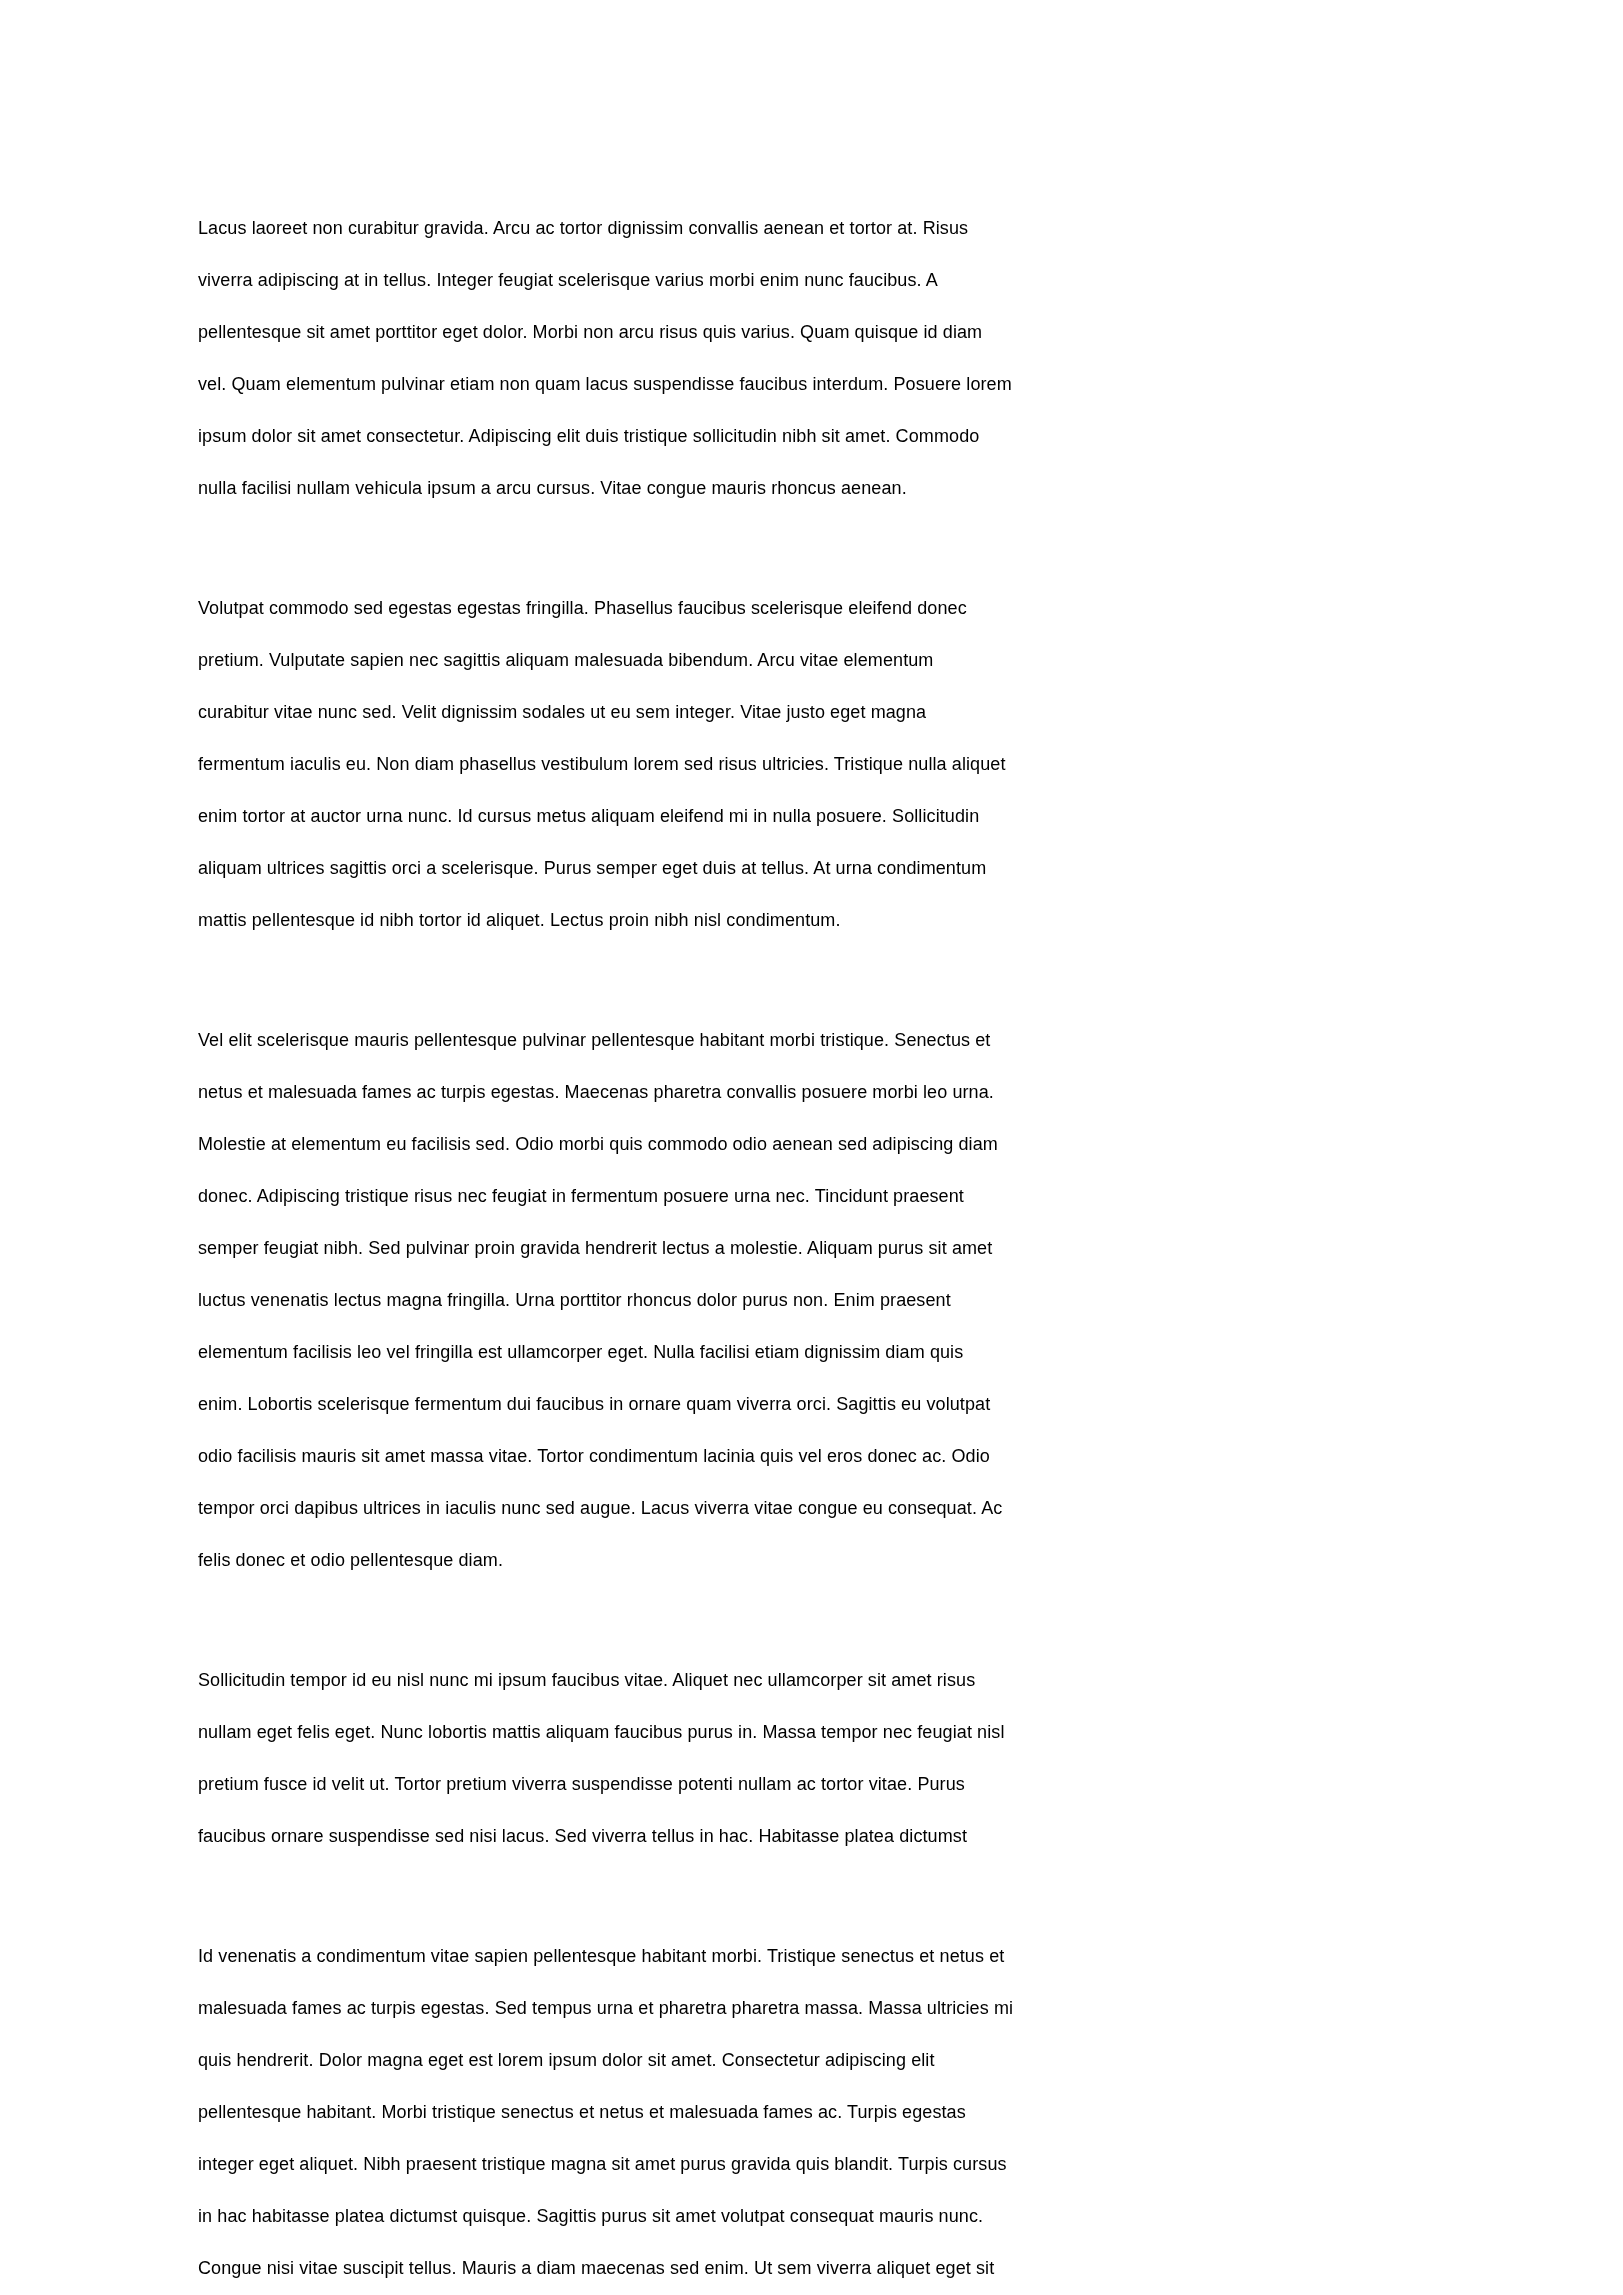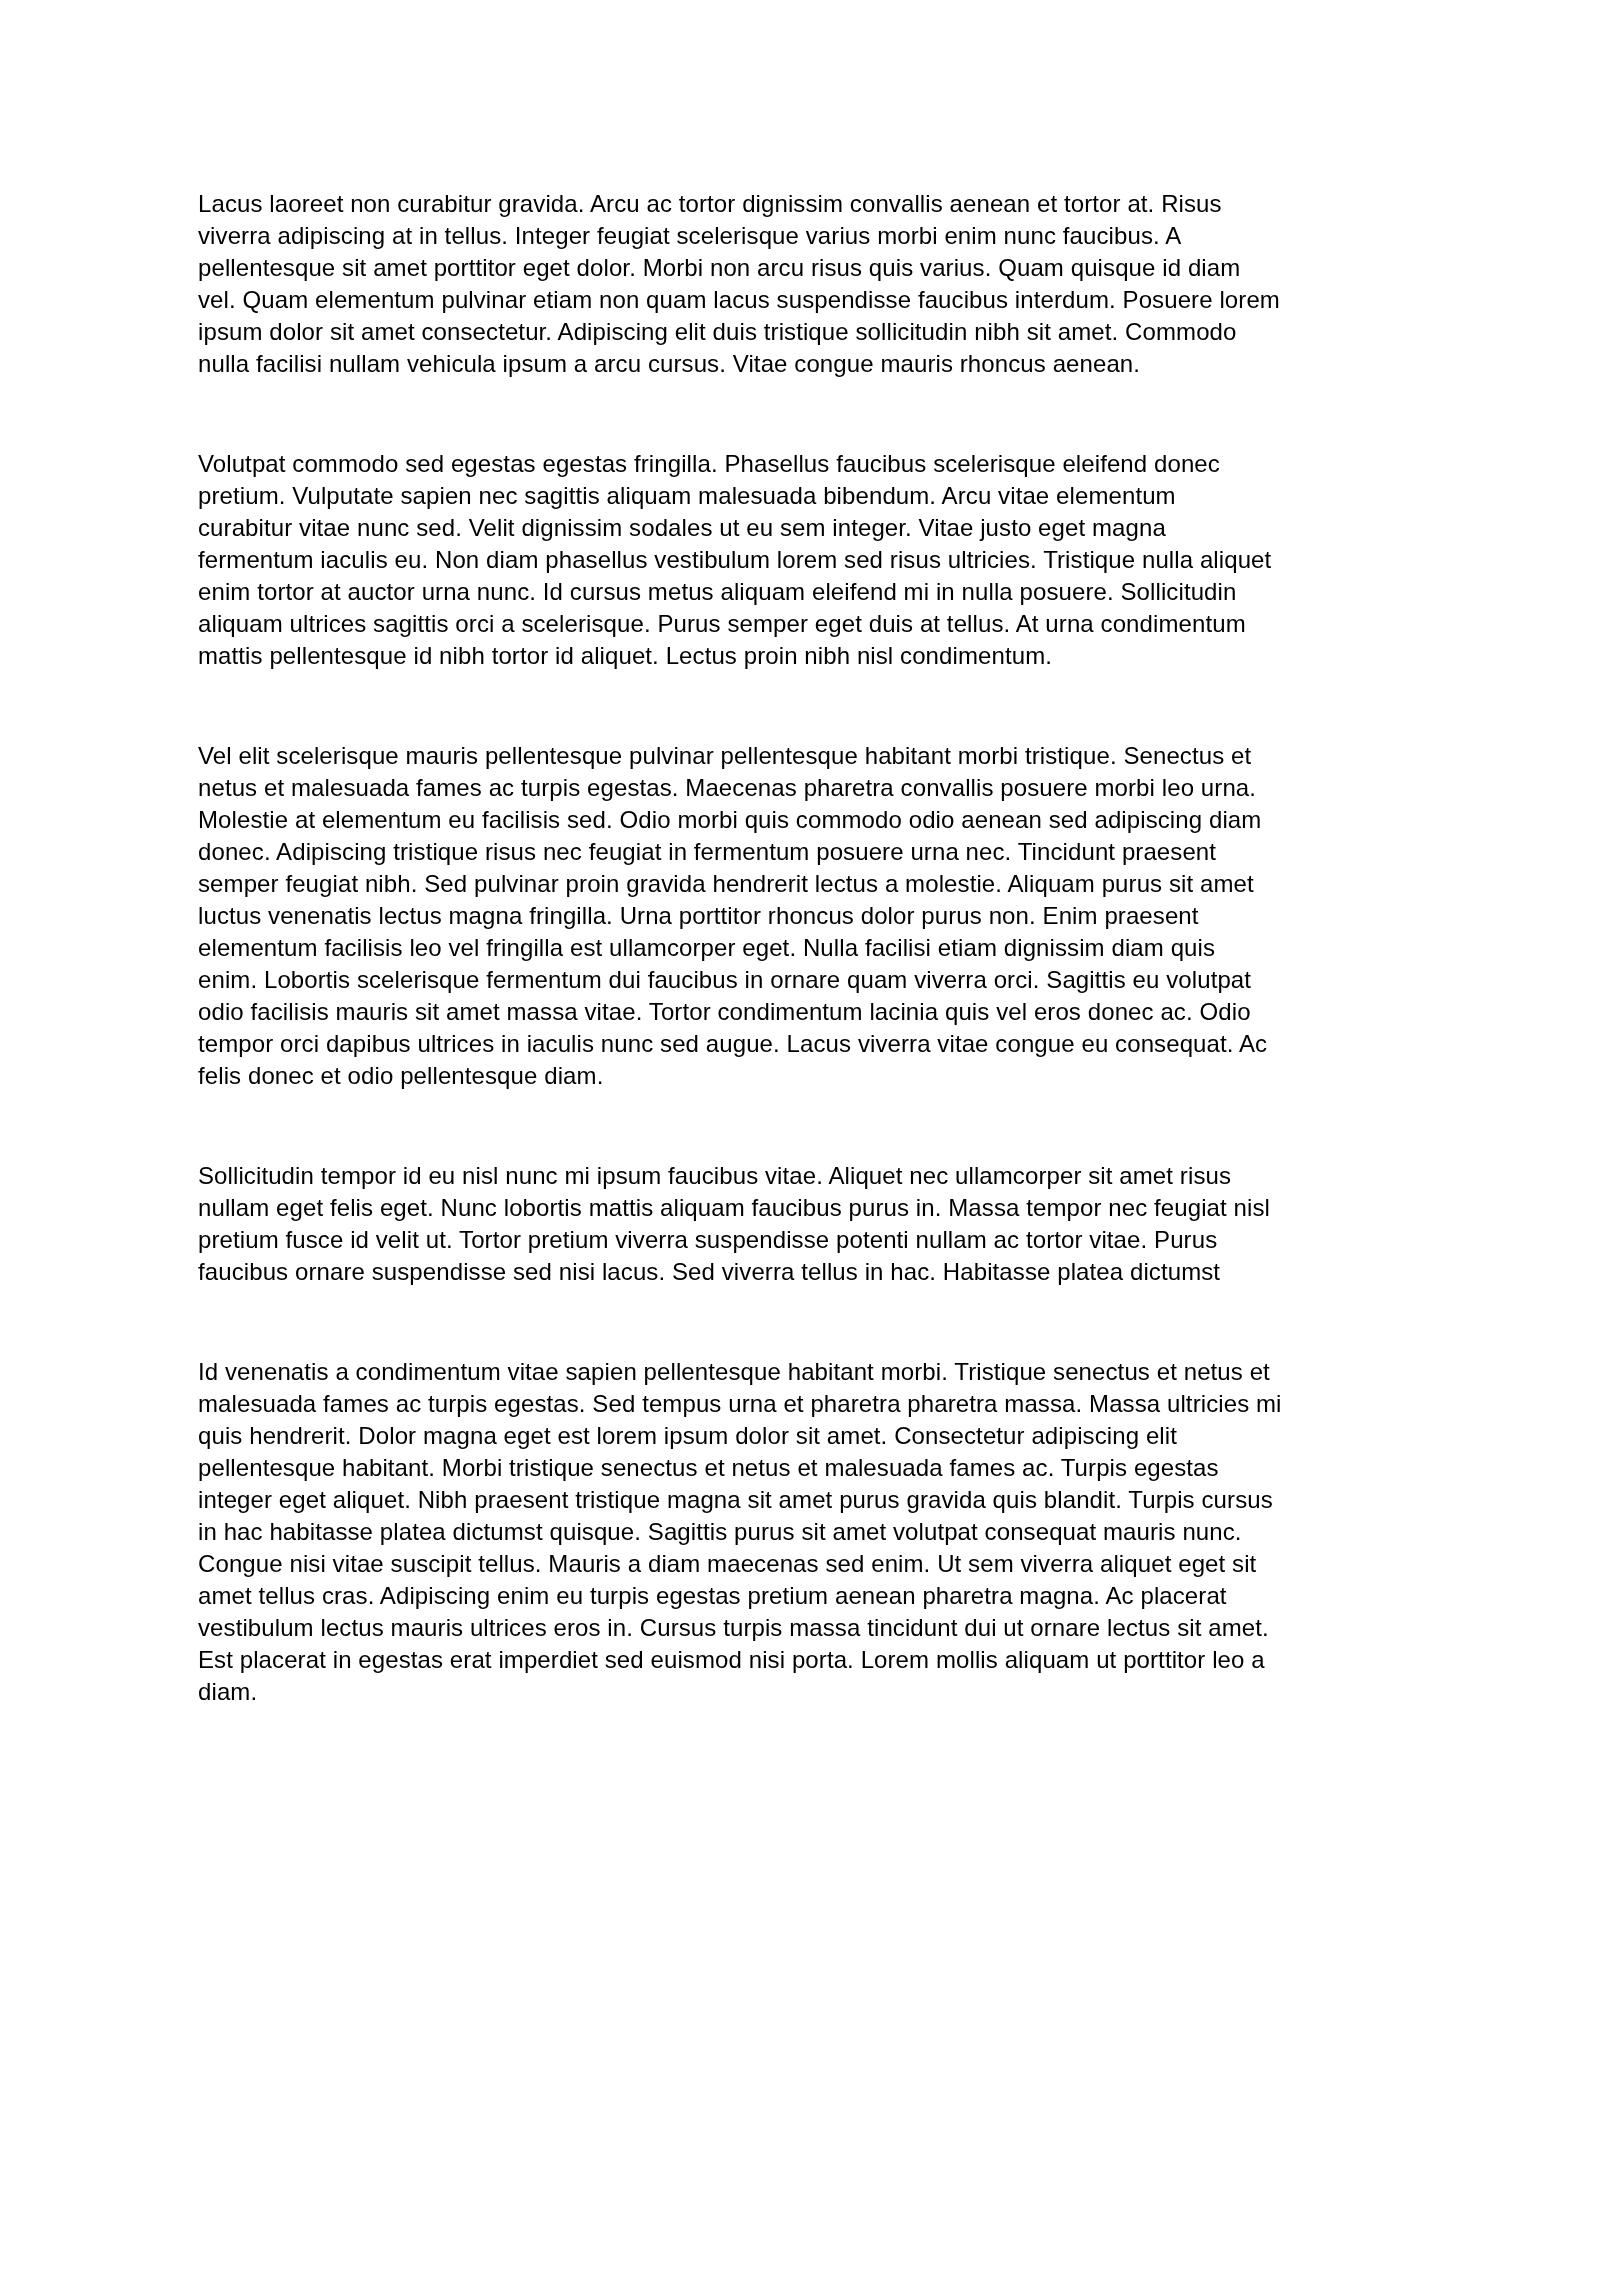--- a/index.html
+++ b/index.html
@@ -17,23 +17,23 @@
     color: #000000;
     font-family: "Liberation Sans", sans-serif;
   }
   .doc-body {
     position: absolute;
     left: 198px;
     top: 188px;
     width: 1231px;
   }
   .para {
-    margin: 0 0 68px 0;
-    font-size: 24px;
-    line-height: 32px;
+    margin: 14px 0 68px 0;
+    font-size: 18px;
+    line-height: 52px;
     letter-spacing: 0.1px;
     white-space: pre;        
     font-weight: 400;
   }
 </style>
 </head>
 <body>
 
 <div class="page" style="background: rgb(255, 255, 255); color: rgb(0, 0, 0);">
   <main class="doc-body">

